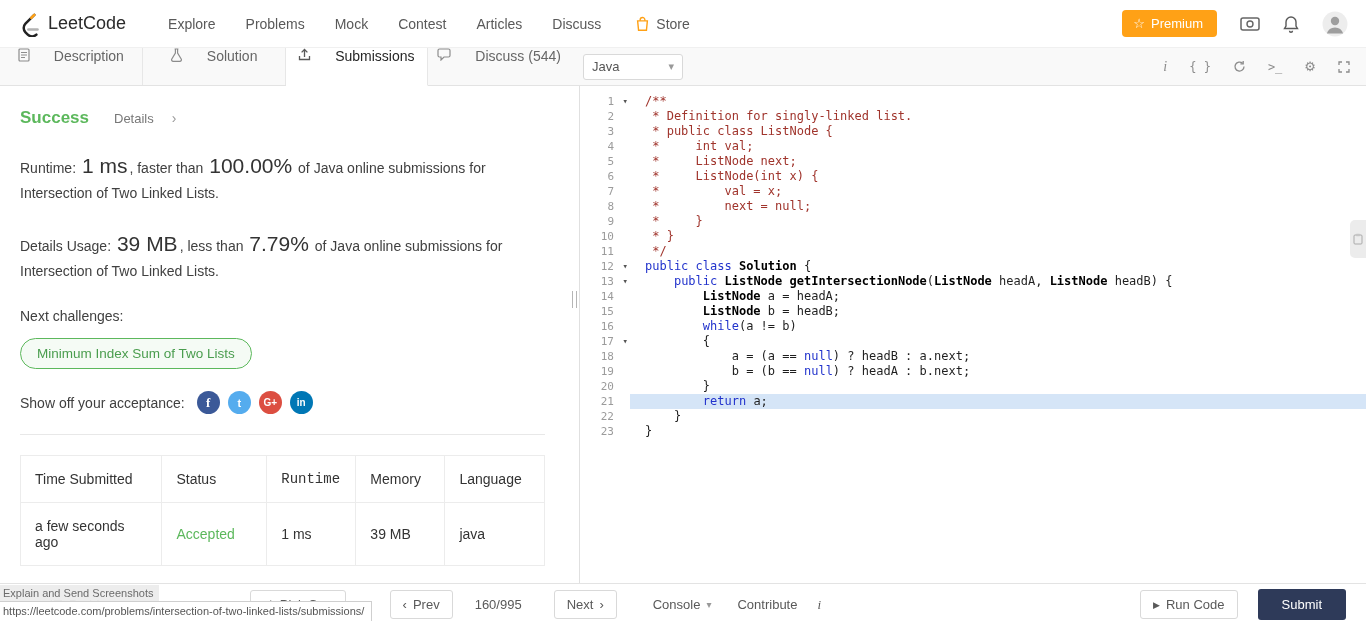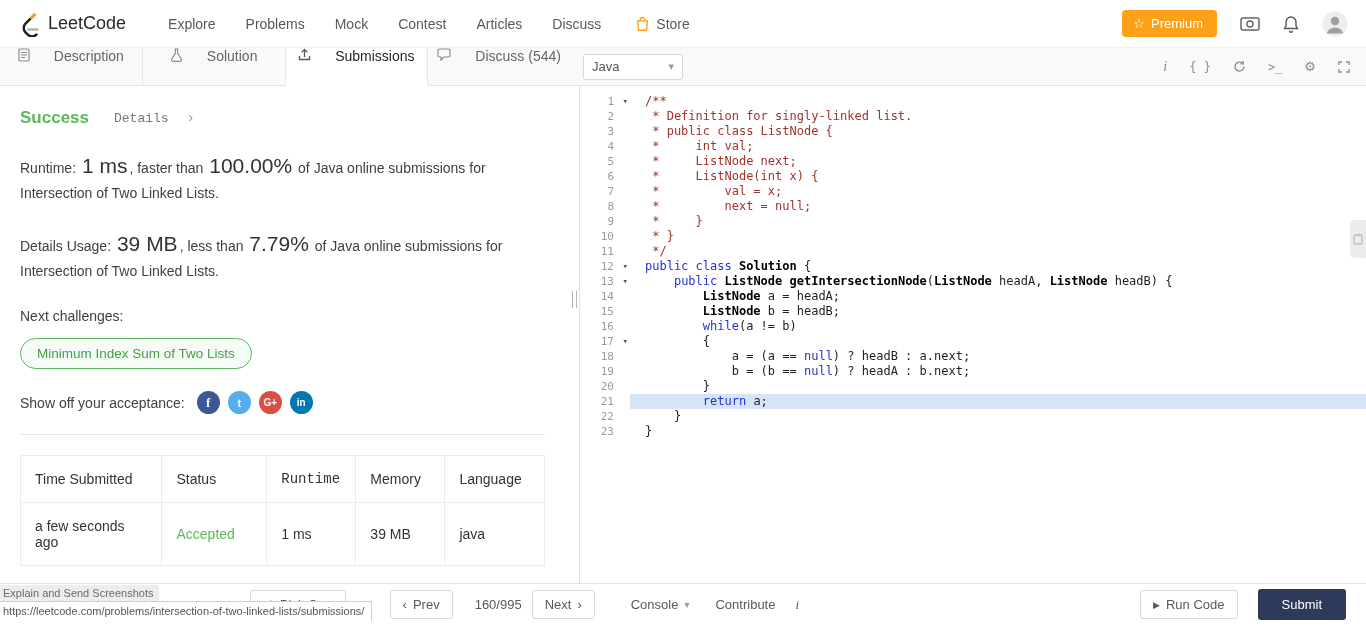--- a/index.html
+++ b/index.html
@@ -30,21 +30,21 @@
 
   
   .main { display:flex; height:497px; position:relative; }
   .left-panel { width:570px; flex:none; padding:22px 25px 0 20px; overflow:hidden; }
   .splitter { width:10px; flex:none; border-right:1px solid #e0e0e0; position:relative; }
   .splitter .handle { position:absolute; top:205px; left:2px; width:5px; height:17px; border-left:1px solid #b5b5b5; border-right:1px solid #b5b5b5; }
 
   
   .result-head { display:flex; align-items:center; gap:25px; }
   .status-success { font-size:17px; font-weight:700; color:#5CB85C; }
-  .details-link { font-size:13px; color:#777; display:flex; align-items:center; gap:18px;font-family:Liberation Mono, monospace; }
+  .details-link { font-size:13px; color:#777; display:flex; align-items:center; gap:18px; }
   .details-link .chev { color:#999; font-size:14px; }
   .summary { margin-top:22px; font-size:14px; color:#404040; line-height:1.55; max-width:525px; }
   .summary + .summary { margin-top:24px; }
   .big { font-size:21px; color:#333; margin:0 2px; }
   .next-label { margin-top:26px; }
   .challenge-btn { display:inline-block; margin-top:14px; border:1px solid #5CB85C; color:#4A9D4E; background:#f5fbf5; border-radius:16px; padding:7px 16px; font-size:13.5px; }
   .share-row { margin-top:22px; display:flex; align-items:center; gap:12px; }
   .share-icons { display:flex; gap:8px; }
   .sicon { width:23px; height:23px; border-radius:50%; color:#fff; font-size:11px; font-weight:700; display:flex; align-items:center; justify-content:center; }
   .sicon.fb { background:#3B5998; font-family:"Liberation Serif", serif; font-size:13px; }
@@ -75,21 +75,21 @@
   .tok-p { color:#1f1f1f; }
   .clip-flap { position:absolute; right:0; top:134px; width:16px; height:38px; background:#ececec; border-radius:5px 0 0 5px; display:flex; align-items:center; justify-content:center; }
 
   
   .footer { height:42px; border-top:1px solid #e3e3e3; display:flex; align-items:center; padding:0 20px; font-size:13px; color:#595959; background:#fff; }
   .btn { border:1px solid #d9d9d9; border-radius:3px; background:#fff; padding:6px 12px; display:flex; align-items:center; gap:6px; color:#595959; font-size:13px; }
   .problems-link { display:flex; align-items:center; gap:6px; margin-left:30px; color:#8c8c8c; }
   .pick-one { margin-left:126px; }
   .prev-btn { margin-left:44px; }
   .progress { margin-left:22px; color:#595959; }
-  .next-btn { margin-left:10px; }
+  .next-btn { margin-left:32px; }
   .console-toggle { margin-left:36px; display:flex; align-items:center; gap:6px; }
   .console-toggle .caret { font-size:10px; color:#999; }
   .contribute { margin-left:26px; display:flex; align-items:center; gap:20px; }
   .contribute .it { font-style:italic; font-family:"Liberation Serif", serif; }
   .footer-right { margin-left:auto; display:flex; align-items:center; gap:20px; }
   .run-code .play { font-size:9px; }
   .submit-btn { background:#2E3A59; color:#fff; border-radius:3px; padding:8px 24px; font-size:13px; }
 
   
   .status-overlay { position:absolute; left:0; bottom:4px; z-index:50; font-size:11px; color:#545454; }

